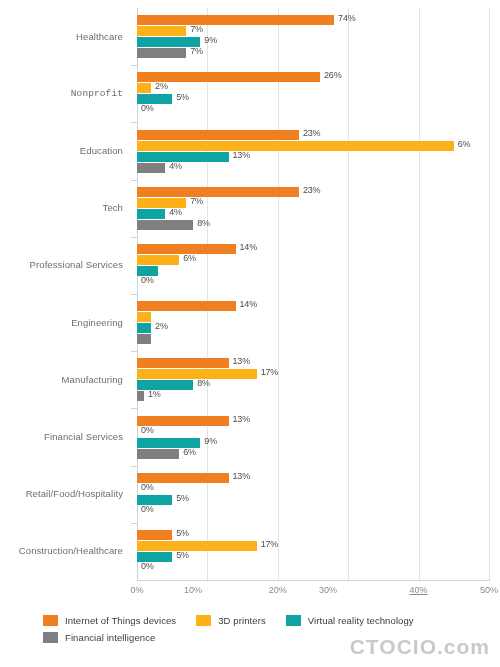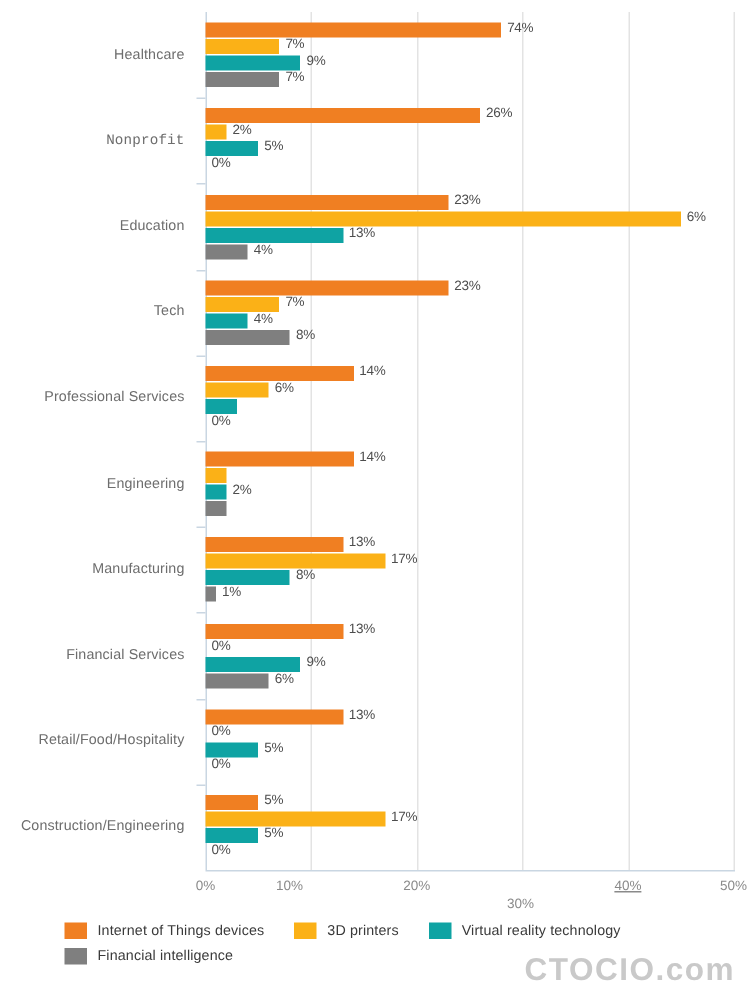--- a/index.html
+++ b/index.html
@@ -156,21 +156,21 @@
   <div class="cat-label-col">
       <div class="cat-label" style="top: 22.6px;">Healthcare</div>
       <div class="cat-label" style="top: 79.8px; font-family: Liberation Mono, monospace;">Nonprofit</div>
       <div class="cat-label" style="top: 137px;">Education</div>
       <div class="cat-label" style="top: 194.2px;">Tech</div>
       <div class="cat-label" style="top: 251.4px;">Professional Services</div>
       <div class="cat-label" style="top: 308.6px;">Engineering</div>
       <div class="cat-label" style="top: 365.8px;">Manufacturing</div>
       <div class="cat-label" style="top: 423px;">Financial Services</div>
       <div class="cat-label" style="top: 480.2px;">Retail/Food/Hospitality</div>
-      <div class="cat-label" style="top: 537.4px;">Construction/Engineering</div>
+      <div class="cat-label" style="top: 537.4px;">Construction/Healthcare</div>
     </div>
   <div class="plot-area">
     <div class="axis-line-y"></div>
   <div class="gridline" style="left: 70.4px;"></div>
       <div class="gridline" style="left: 140.8px;"></div>
       <div class="gridline" style="left: 211.2px;"></div>
       <div class="gridline" style="left: 281.6px;"></div>
       <div class="gridline" style="left: 352px;"></div>
       <div class="group" style="top: 7.1px; height: 43px;">
         <div class="bar-row">
@@ -375,16 +375,16 @@
         <span class="legend-swatch" style="background: rgb(127, 127, 127);"></span>
         <span class="legend-text">Financial intelligence</span>
       </div>
     </div>
   </div>
 
   <div class="watermark">CTOCIO.com</div>
 <div class="xtick" style="left: 137px;">0%</div>
     <div class="xtick" style="left: 193px;">10%</div>
     <div class="xtick" style="left: 277.8px;">20%</div>
-    <div class="xtick" style="left: 347px; margin-top: 12px;">30%</div>
+    <div class="xtick" style="left: 328px;">30%</div>
     <div class="xtick" style="left: 418.6px; text-decoration: underline;">40%</div>
     <div class="xtick" style="left: 489px;">50%</div>
   </div>
 
 </body></html>

